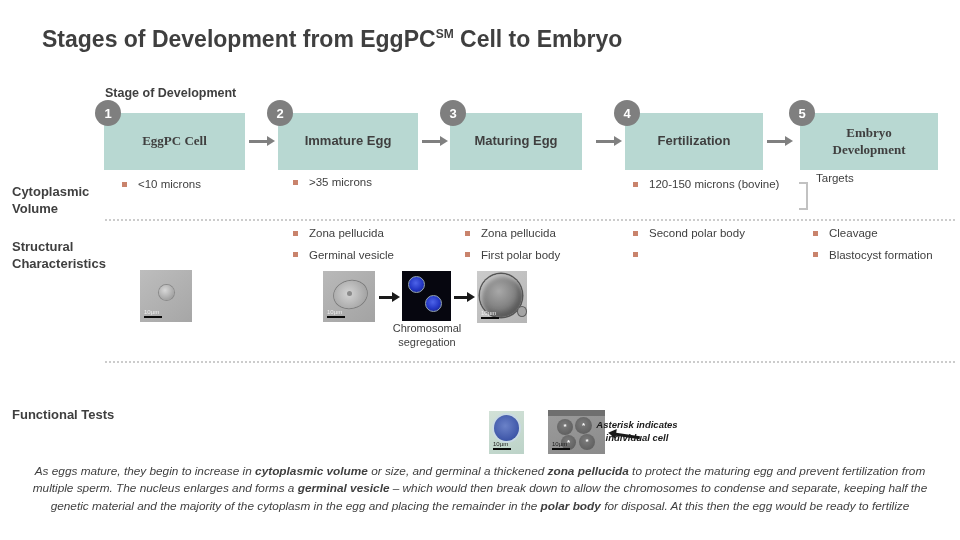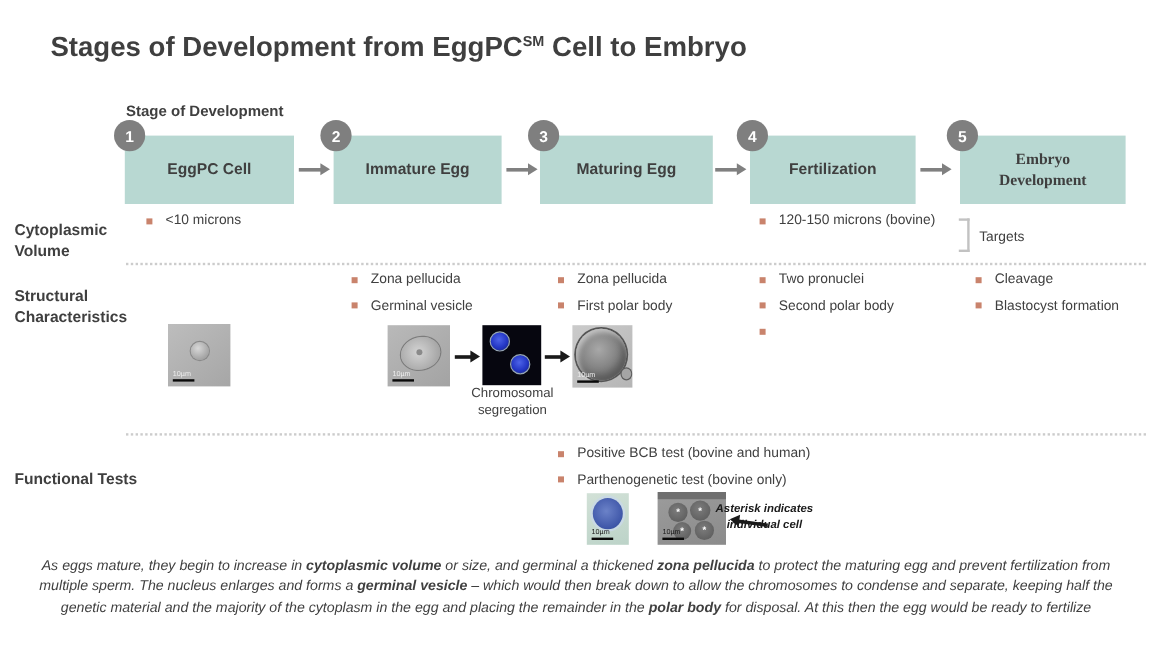--- a/index.html
+++ b/index.html
@@ -53,27 +53,27 @@
 </style>
 </head>
 <body>
 
 <div id="slide">
 
   <div class="title"><span>Stages of Development from EggPC</span><sup>SM</sup><span> Cell to Embryo</span></div>
 
   <div class="stage-header">Stage of Development</div>
 
-  <div class="stage-box" style="left:104px;width:141px;">
+  <div class="stage-box" style="left:104px;width:141px;font-family:Liberation Serif, serif;">
       <span>EggPC Cell</span>
     </div>
   <div class="stage-box" style="left:278px;width:140px;">
       <span>Immature Egg</span>
     </div>
-  <div class="stage-box" style="left:450px;width:144px;">
+  <div class="stage-box" style="left:450px;width:132px;">
       <span>Maturing Egg</span>
     </div>
   <div class="stage-box" style="left:625px;width:138px;">
       <span>Fertilization</span>
     </div>
   <div class="stage-box" style="left:800px;width:138px;font-family:Liberation Serif, serif;">
       <span style="max-width:92px;display:inline-block;">Embryo Development</span>
     </div>
 
   <div class="stage-circle" style="left:95px;">1</div>
@@ -94,36 +94,42 @@
       <span class="shaft" style="width:19px;"></span>
       <span class="head" style="left:18px;"></span>
     </div>
   <div class="h-arrow" style="left:767px;top:141px;width:26px;">
       <span class="shaft" style="width:19px;"></span>
       <span class="head" style="left:18px;"></span>
     </div>
 
   <div class="row-label" style="top:184px;width:100px;">Cytoplasmic Volume</div>
   <div class="row-label" style="top:239px;width:112px;">Structural Characteristics</div>
-  <div class="row-label" style="top:391px;width:150px;">Functional Tests</div>
+  <div class="row-label" style="top:407px;width:150px;">Functional Tests</div>
 
   <div class="bullet-col" style="left:122px;top:177px;width:150px;">
     <div class="bullet-item">
         <span class="sq"></span>
         <span class="bt">&lt;10 microns</span>
       </div>
   </div>
+  <div class="bullet-col" style="left:293px;top:175px;width:150px;">
+    <div class="bullet-item">
+        <span class="sq"></span>
+        <span class="bt">&gt;35 microns</span>
+      </div>
+  </div>
   <div class="bullet-col" style="left:633px;top:177px;width:165px;">
     <div class="bullet-item">
         <span class="sq"></span>
         <span class="bt">120-150 microns (bovine)</span>
       </div>
   </div>
   <div class="bracket" style="left:799px;top:182px;height:28px;"></div>
-  <div class="targets-label" style="left:816px;top:192px;">Targets</div>
+  <div class="targets-label" style="left:816px;top:172px;">Targets</div>
 
   <div class="dotted-sep" style="top:219px;"></div>
   <div class="dotted-sep" style="top:361px;"></div>
 
   <div class="bullet-col" style="left:293px;top:226px;width:155px;">
     <div class="bullet-item">
         <span class="sq"></span>
         <span class="bt">Zona pellucida</span>
       </div>
     <div class="bullet-item">
@@ -135,24 +141,20 @@
     <div class="bullet-item">
         <span class="sq"></span>
         <span class="bt">Zona pellucida</span>
       </div>
     <div class="bullet-item">
         <span class="sq"></span>
         <span class="bt">First polar body</span>
       </div>
   </div>
   <div class="bullet-col" style="left:633px;top:226px;width:160px;">
-    <div class="bullet-item">
-        <span class="sq"></span>
-        <span class="bt">Two pronuclei</span>
-      </div>
     <div class="bullet-item">
         <span class="sq"></span>
         <span class="bt">Second polar body</span>
       </div>
     <div class="bullet-item">
         <span class="sq"></span>
       </div>
   </div>
   <div class="bullet-col" style="left:813px;top:226px;width:145px;">
     <div class="bullet-item">
@@ -201,30 +203,20 @@
     <span class="cell" style="left:3px;top:3px;width:42px;height:43px;background:radial-gradient(circle at 45% 40%,#a8a8a8 0%,#7c7c7c 55%,#666666 100%);box-shadow:0 0 0 1.5px #555555, inset 2px 3px 4px #c2c2c2, inset -3px -4px 5px #5a5a5a;"></span>
     <span class="cell" style="left:41px;top:36px;width:8px;height:9px;background:#a5a5a5;box-shadow:0 0 0 1px #5d5d5d;"></span>
     <span class="scalebar">
         <span class="lab">10µm</span>
         <span class="bar"></span>
       </span>
   </div>
 
   <div class="caption" style="left:385px;top:321px;width:84px;">Chromosomal segregation</div>
 
-  <div class="bullet-col" style="left:465px;top:371px;width:250px;">
-    <div class="bullet-item">
-        <span class="sq"></span>
-        <span class="bt">Positive BCB test (bovine and human)</span>
-      </div>
-    <div class="bullet-item">
-        <span class="sq"></span>
-        <span class="bt">Parthenogenetic test (bovine only)</span>
-      </div>
-  </div>
 
   <div class="micrograph" style="left:489px;top:411px;width:35px;height:43px;background:linear-gradient(160deg,#d2e1d7,#bcd3c8);">
     <span class="cell" style="left:5px;top:4px;width:25px;height:26px;background:radial-gradient(circle at 45% 42%,#6b82c8 0%,#3e56a8 70%,#33478f 100%);box-shadow:0 0 0 2px #c9d9e4;"></span>
     <span class="scalebar dark">
         <span class="lab">10µm</span>
         <span class="bar"></span>
       </span>
   </div>
 
   <div class="micrograph" style="left:548px;top:410px;width:57px;height:44px;background:linear-gradient(160deg,#9c9c9c,#8b8b8b);">

